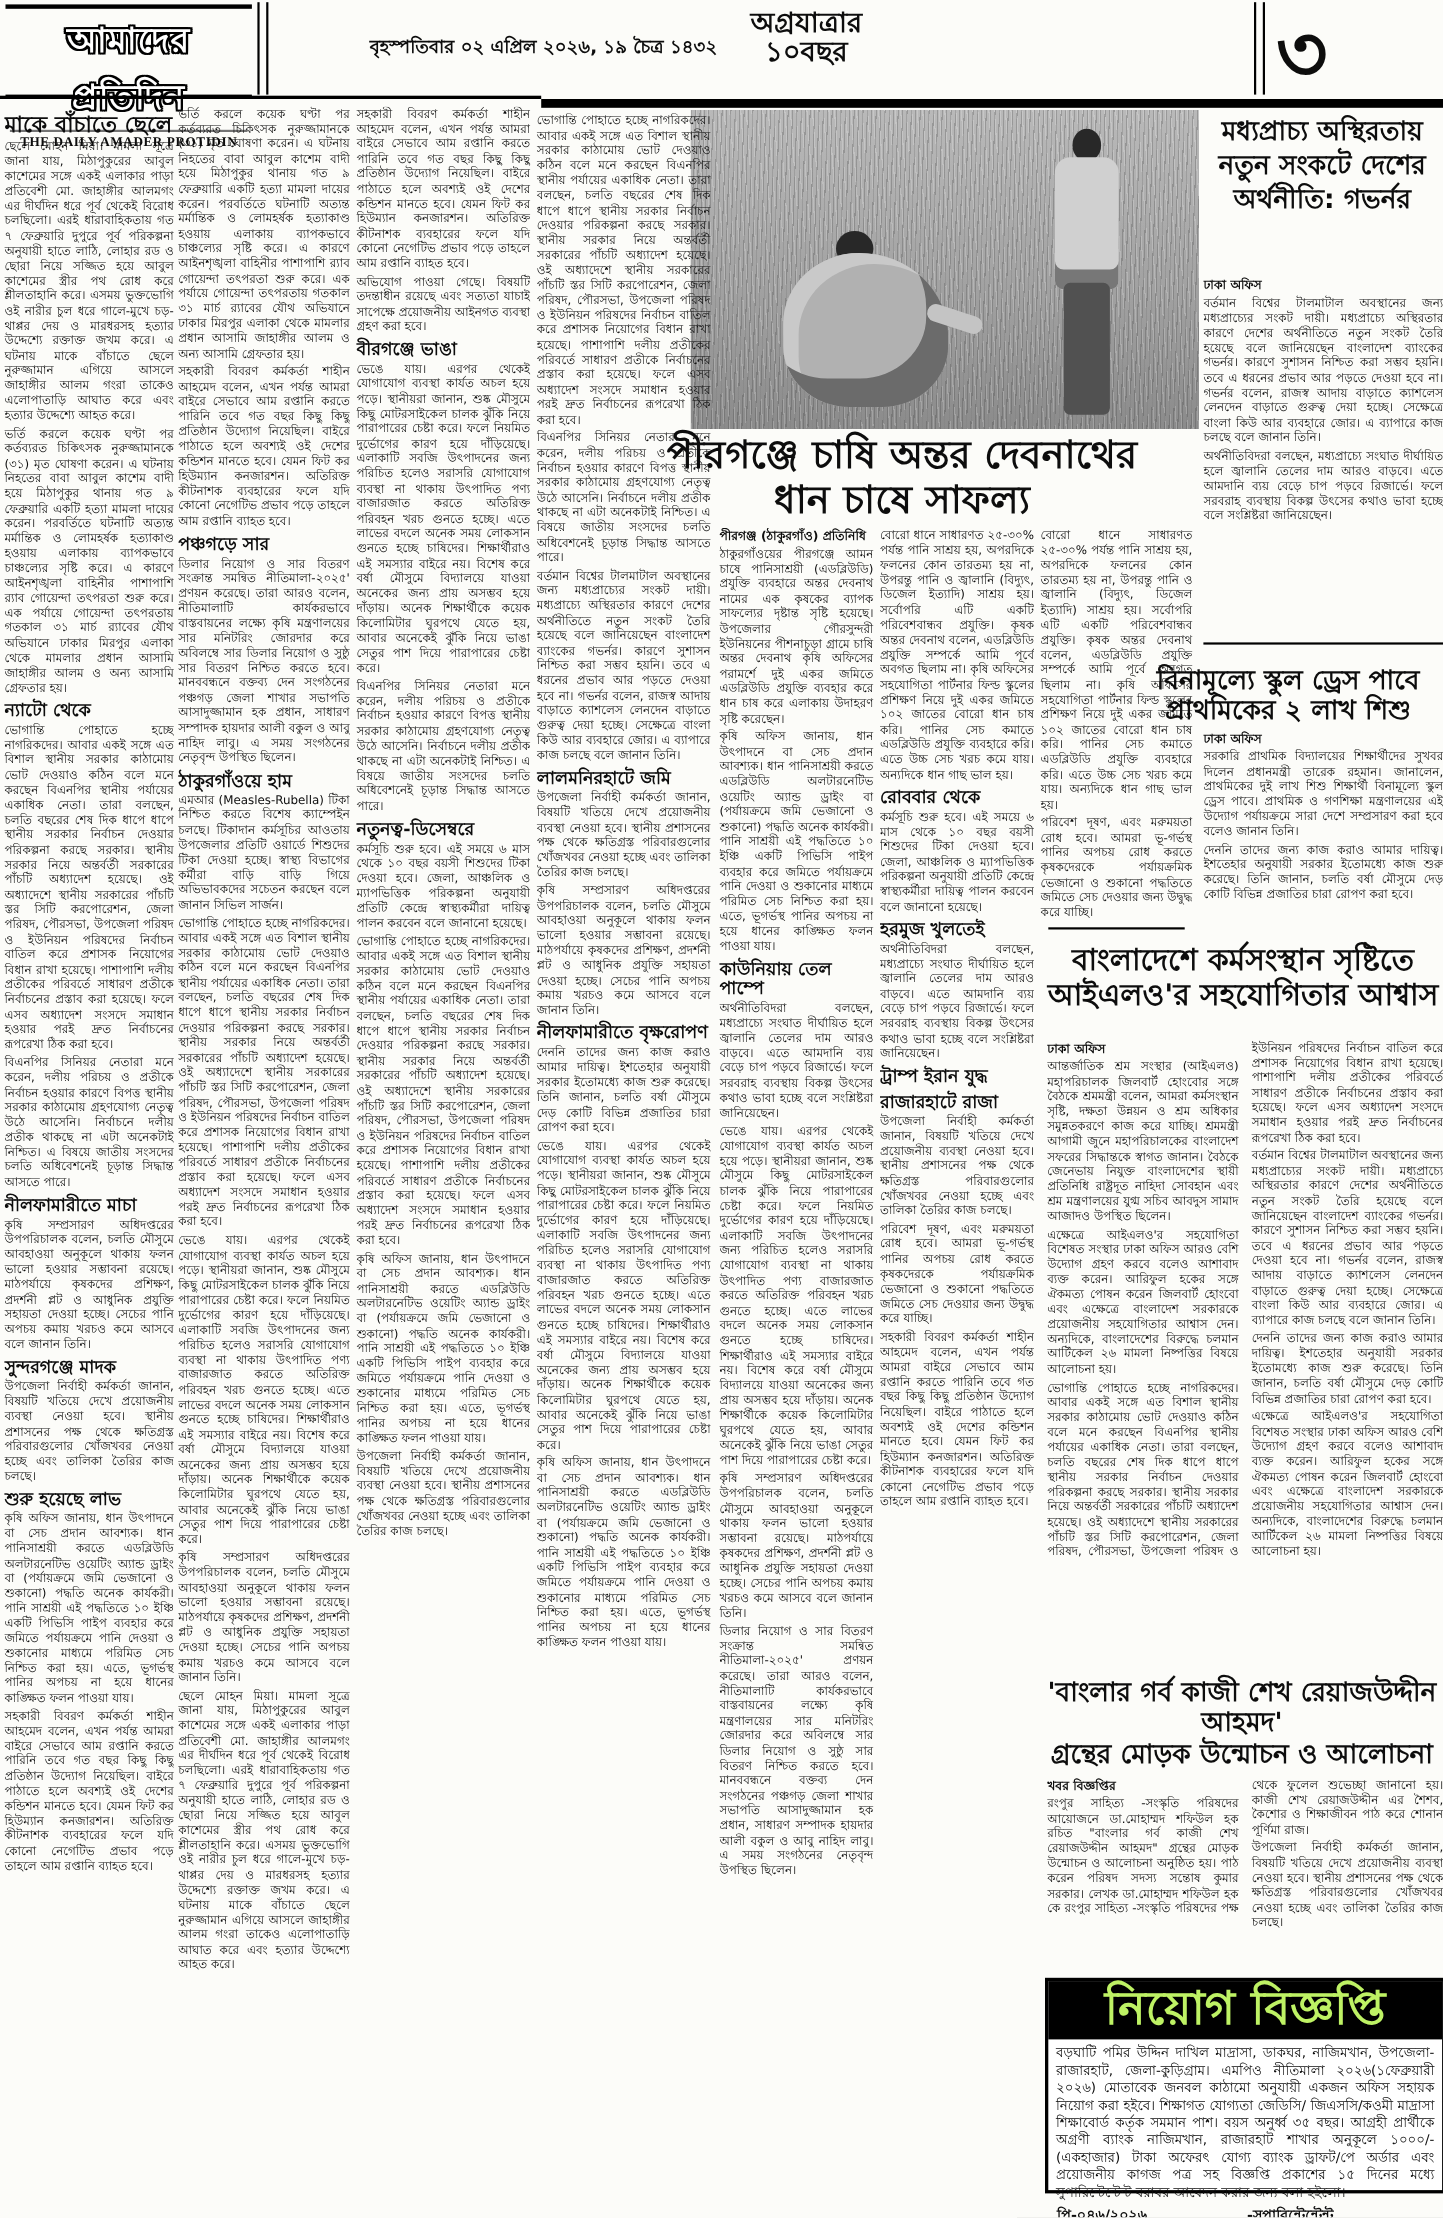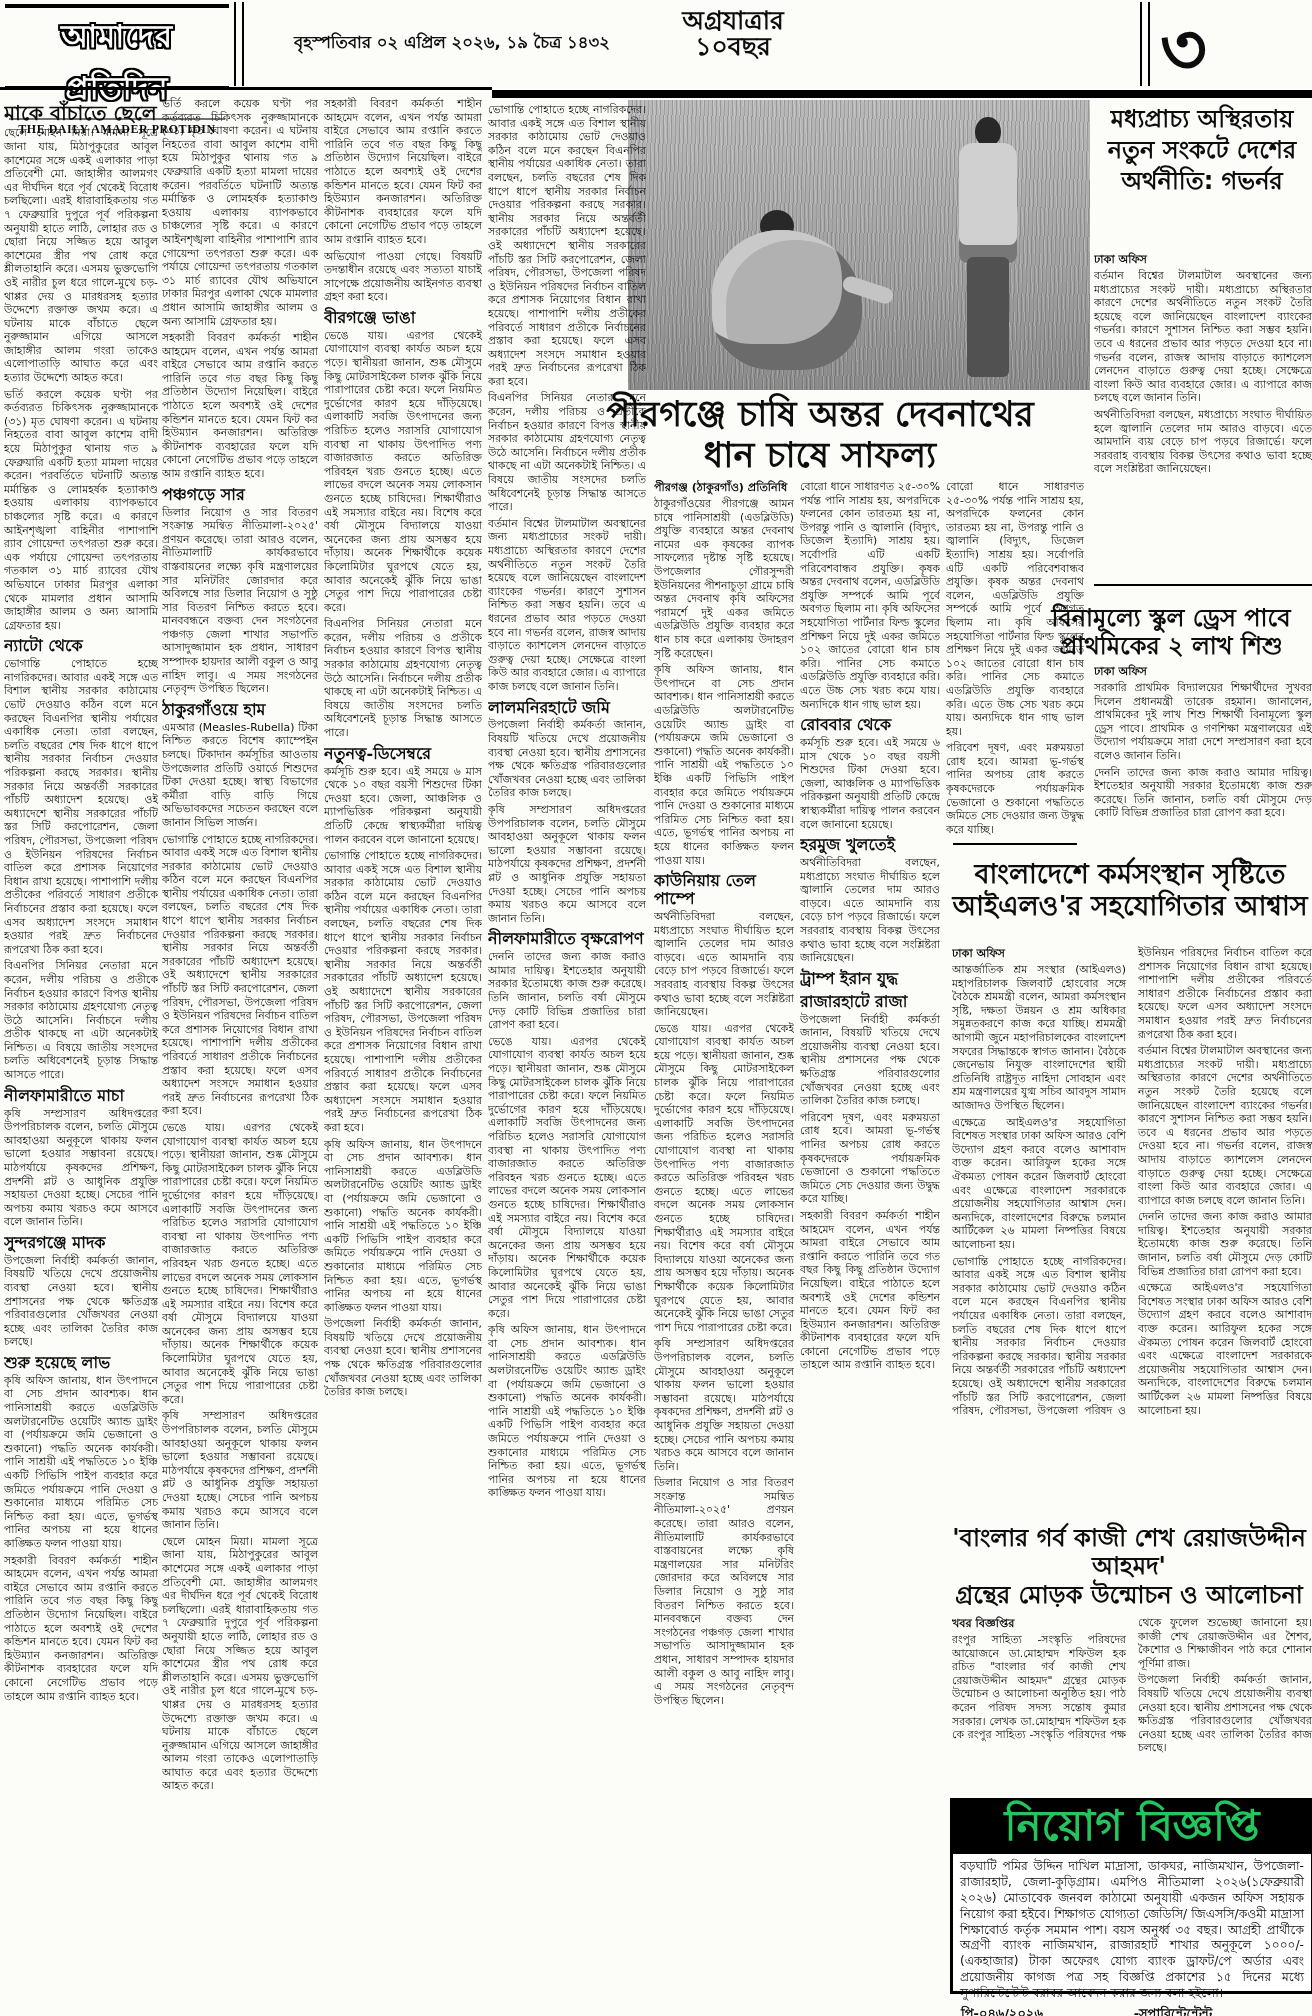--- a/index.html
+++ b/index.html
@@ -6,21 +6,21 @@
   .page{position:relative;width:1312px;height:2016px;background:#fcfcf9;color:#0d0d0d;
         font-family:"DejaVu Sans","Liberation Sans",sans-serif;overflow:hidden;}
   
   .masthead-box{position:absolute;left:5px;top:4px;width:224px;height:78px;
         border-top:4px solid #000;border-bottom:4px solid #000;text-align:center;}
   .masthead-bn{font-size:31px;font-weight:800;letter-spacing:1px;color:#fff;margin-top:4px;
         text-shadow:-2px -2px 0 #000,2px -2px 0 #000,-2px 2px 0 #000,2px 2px 0 #000,0 2px 0 #000,2px 0 0 #000,0 -2px 0 #000,-2px 0 0 #000;}
   .masthead-en{font-family:"Liberation Serif","DejaVu Serif",serif;font-size:12px;font-weight:700;
         letter-spacing:.5px;border-top:2px solid #737373;margin:2px 4px 0;padding-top:2px;}
   .vrule{position:absolute;top:2px;height:84px;width:6px;border-left:2px solid #000;border-right:2px solid #000;}
-  .date-line{position:absolute;left:252px;top:30px;width:400px;text-align:center;font-size:16.5px;font-weight:700;}
+  .date-line{position:absolute;left:252px;top:30px;width:400px;text-align:right;font-size:16.5px;font-weight:700;}
   .anniv{position:absolute;left:648px;top:8px;width:170px;text-align:center;font-weight:800;line-height:1.05;}
   .anniv .a1{font-size:25px;} .anniv .a2{font-size:25px;}
   .page-number{position:absolute;left:1160px;top:-6px;font-size:72px;font-weight:800;}
   .hbar-thin{position:absolute;left:0;top:87px;width:492px;height:3px;background:#000;}
   .hbar-thick{position:absolute;left:492px;top:90px;width:820px;height:8px;background:#000;}
   
   .photo{position:absolute;left:628px;top:100px;width:462px;height:290px;overflow:hidden;
         background:
           repeating-linear-gradient(92deg,rgba(60,58,50,.25) 0 1px,rgba(0,0,0,0) 1px 4px),
           repeating-linear-gradient(86deg,rgba(255,255,255,.18) 0 1px,rgba(0,0,0,0) 1px 5px),
@@ -47,21 +47,21 @@
   
   #body-region{position:absolute;left:0;top:0;width:1312px;height:2016px;}
   .flow{position:absolute;overflow:hidden;text-align:justify;font-size:10.8px;line-height:1.26;
         word-break:break-word;hyphens:auto;}
   .flow p{margin:0 0 3px;}
   .flow h3{font-size:16px;font-weight:800;margin:5px 0 2px;line-height:1.12;text-align:left;}
   .flow .dateline{font-weight:800;font-size:11.2px;margin:1px 0 2px;text-align:left;}
   .flow .endrule{border-top:2px solid #000;width:90%;margin:7px auto;}
   
   .ad-box{position:absolute;left:950px;top:1798px;width:358px;height:190px;border:3px solid #000;background:#fff;}
-  .ad-title{background:#000;color:#22c55e;text-align:center;font-size:42px;font-weight:800;line-height:1.1;padding:2px 0 5px;}
+  .ad-title{background:#000;color:#bef264;text-align:center;font-size:42px;font-weight:800;line-height:1.1;padding:2px 0 5px;}
   .ad-body{font-size:12.2px;line-height:1.3;text-align:justify;padding:5px 7px 0;}
   .ad-foot{display:flex;align-items:center;padding:2px 8px 3px;font-size:13px;font-weight:700;}
   .ad-foot .ref{flex:0 0 auto;}
   .ad-foot .sign{flex:1;text-align:center;}
 </style>
 </head>
 <body>
 
 <div class="page">
 

